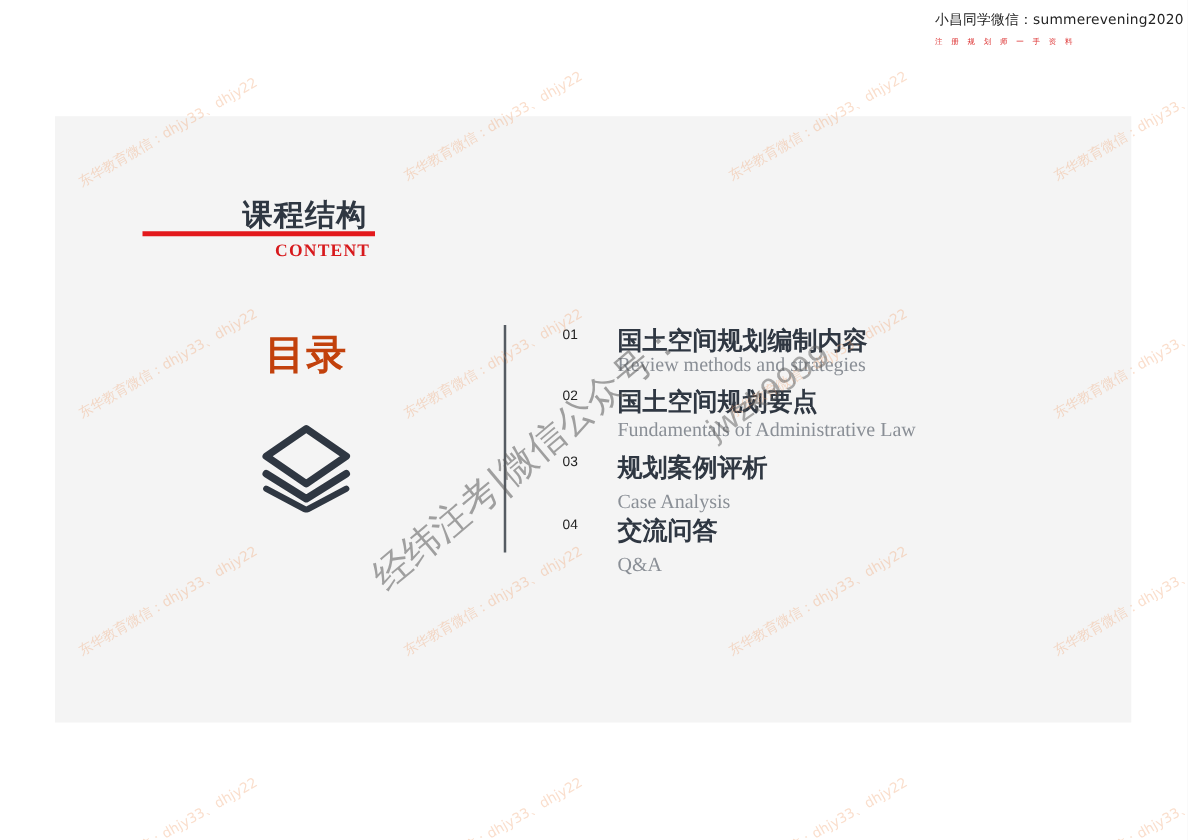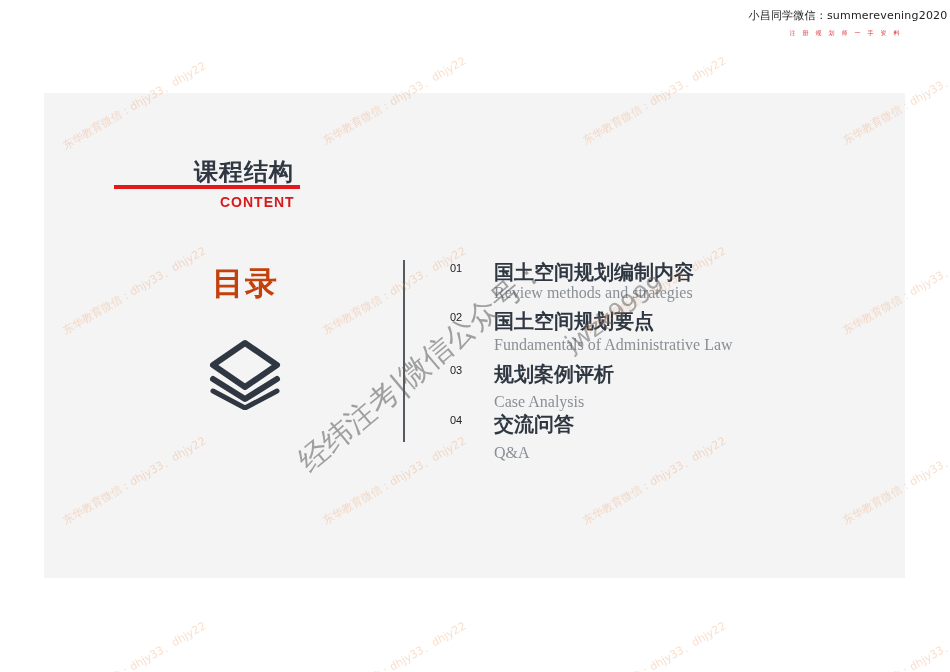--- a/index.html
+++ b/index.html
@@ -2,42 +2,42 @@
 <html><head>
 <meta charset="utf-8">
 <style>
   html, body { margin: 0; padding: 0; }
   body {
     width: 950px; height: 672px; position: relative; overflow: hidden;
     background: #ffffff;
     font-family: "DejaVu Sans", "Liberation Sans", sans-serif;
   }
   .top-credit {
-    position: absolute; top: 8px; right: 2px; width: 200px; text-align: center;
+    position: absolute; top: 8px; right: 2px; width: 200px; text-align: left;
   }
   .top-credit .line1 { font-size: 11px; color: #222; letter-spacing: 0.2px; }
   .top-credit .line2 { font-size: 6px; color: #d33; letter-spacing: 7px; margin-top: 6px; }
 
   .panel {
     position: absolute; left: 44px; top: 93px; width: 861px; height: 485px;
     background: #f4f4f4;
   }
 
   .section-title {
     position: absolute; left: 194px; top: 156px;
     font-size: 24px; font-weight: bold; color: #2f3742; letter-spacing: 1px;
   }
   .section-rule {
     position: absolute; left: 114px; top: 185px; width: 186px; height: 4px;
     background: #e3191c;
   }
   .section-sub {
     position: absolute; left: 220px; top: 194px;
     font-size: 14px; font-weight: bold; color: #d7191c; letter-spacing: 1px;
-    font-family: Liberation Sans, sans-serif;
+    font-family: Liberation Serif, serif;
   }
 
   .toc-title {
     position: absolute; left: 212px; top: 262px;
     font-size: 32px; font-weight: bold; color: #c2410c; letter-spacing: 1px;
   }
   .layers-icon { position: absolute; left: 207px; top: 338px; width: 76px; height: 72px; }
 
   .vrule {
     position: absolute; left: 403px; top: 260px; width: 2px; height: 182px;

